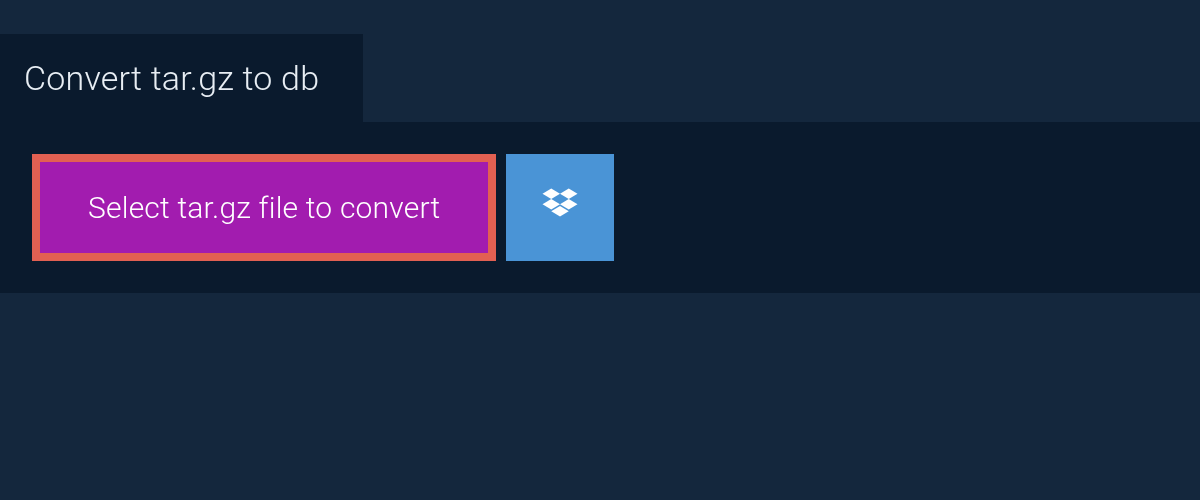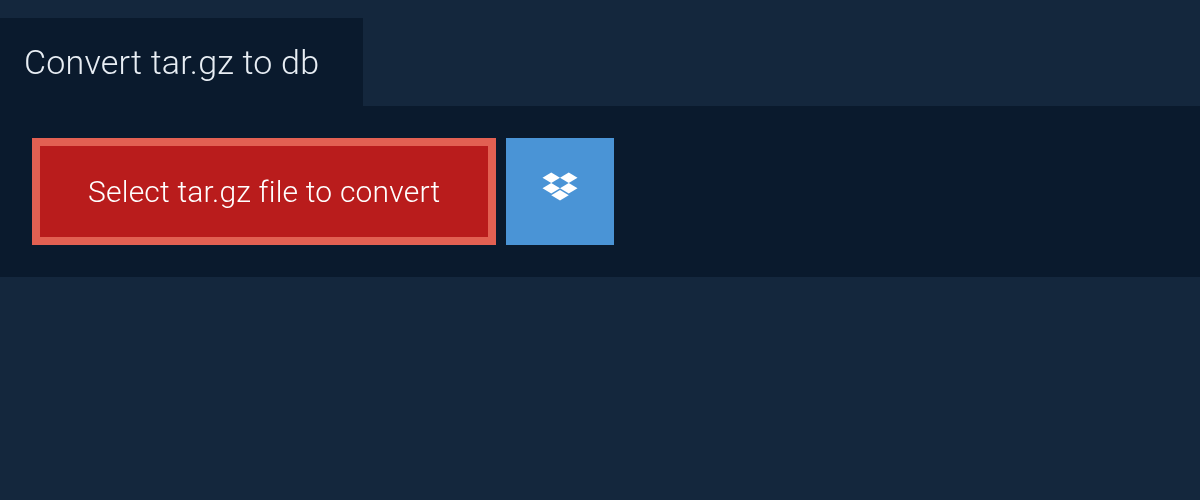--- a/index.html
+++ b/index.html
@@ -12,40 +12,40 @@
       height: 500px;
       background: #14273d;
       font-family: -apple-system, BlinkMacSystemFont, "Segoe UI", Roboto, Helvetica, Arial, sans-serif;
       font-weight: 300;
       overflow: hidden;
     }
     .tab-header {
       background: #0a1a2d;
       display: inline-block;
       padding: 24px 44px 24px 24px;
-      margin-top: 18px;
+      margin-top: 34px;
     }
     .tab-title {
       color: #e8eef4;
       font-size: 34px;
       font-weight: 300;
       letter-spacing: 0.2px;
     }
     .panel {
       background: #0a1a2d;
       padding: 32px 28px 32px 32px;
       width: 100%;
     }
     .button-row {
       display: flex;
       gap: 10px;
       align-items: stretch;
     }
     .select-file-button {
-      background: #b91c1c;
+      background: #a21caf;
       border: 8px solid #e26052;
       color: #ffffff;
       font-size: 30px;
       font-weight: 300;
       padding: 28px 48px;
       cursor: pointer;
       display: inline-flex;
       align-items: center;
       justify-content: center;
       letter-spacing: 0.2px;

